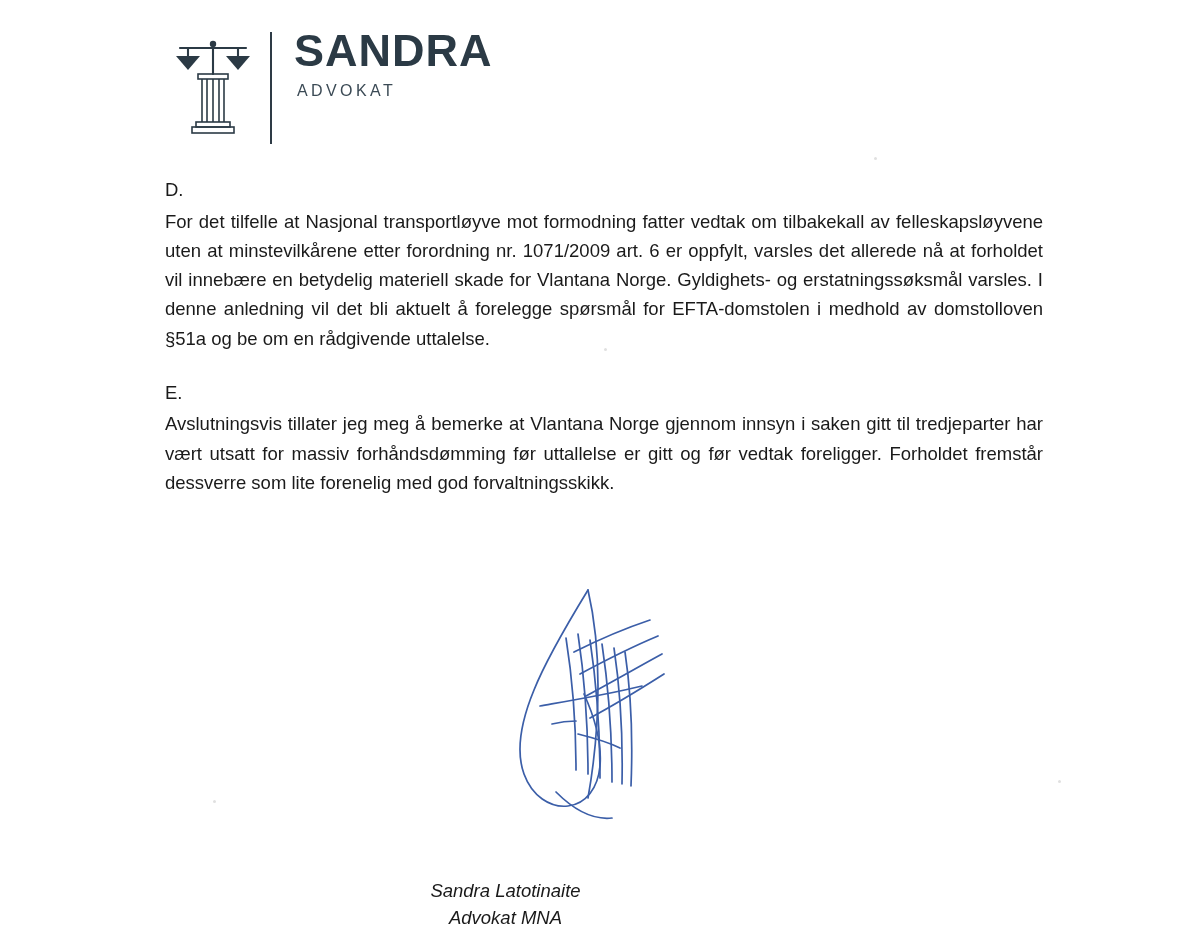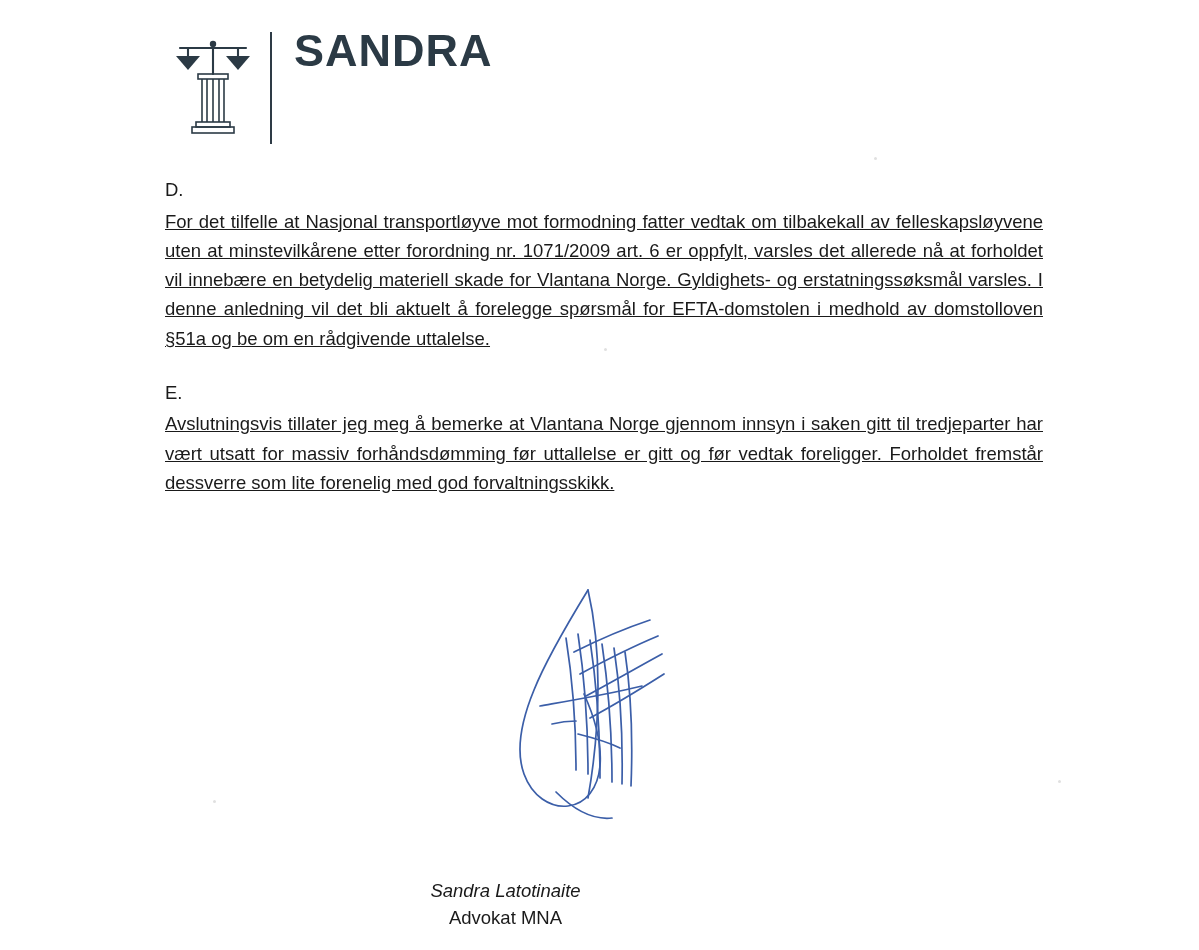--- a/index.html
+++ b/index.html
@@ -70,21 +70,20 @@
     font-size: 18.5px;
     line-height: 1.55;
     margin: 0 0 2px 0;
   }
   .para {
     font-size: 18.5px;
     line-height: 1.58;
     margin: 0 0 26px 0;
     text-align: justify;
     text-justify: inter-word;
-    text-decoration: underline;
   }
   .para.last-of-block {
     margin-bottom: 24px;
   }
   .place-date {
     font-size: 18.5px;
     font-style: italic;
     margin: 18px 0 0 0;
     padding-left: 310px;
   }
@@ -108,20 +107,21 @@
     text-align: center;
   }
   .signer-name {
     font-size: 18.5px;
     font-style: italic;
     display: block;
     line-height: 1.45;
   }
   .signer-title {
     font-size: 18.5px;
+    font-style: italic;
     display: block;
     line-height: 1.45;
   }
 
   
   .speck {
     position: absolute;
     background: #cfcfcf;
     border-radius: 50%;
     opacity: 0.65;
@@ -161,20 +161,21 @@
         <rect x="26" y="92" width="34" height="5"></rect>
         <rect x="22" y="97" width="42" height="6"></rect>
       </g>
     </svg>
   </div>
 
   <div class="divider-rule"></div>
 
   <div class="firm-name">
     <span class="firm-line">SANDRA</span>
+    <div class="firm-role">ADVOKAT</div>
   </div>
 
 </div>
 
 <div class="doc-body">
 
   <p class="para-label">D.</p>
   <p class="para">For det tilfelle at Nasjonal transportløyve mot formodning fatter vedtak om tilbakekall av felleskapsløyvene uten at minstevilkårene etter forordning nr. 1071/2009 art. 6 er oppfylt, varsles det allerede nå at forholdet vil innebære en betydelig materiell skade for Vlantana Norge. Gyldighets- og erstatningssøksmål varsles. I denne anledning vil det bli aktuelt å forelegge spørsmål for EFTA-domstolen i medhold av domstolloven §51a og be om en rådgivende uttalelse.</p>
 
   <p class="para-label">E.</p>

